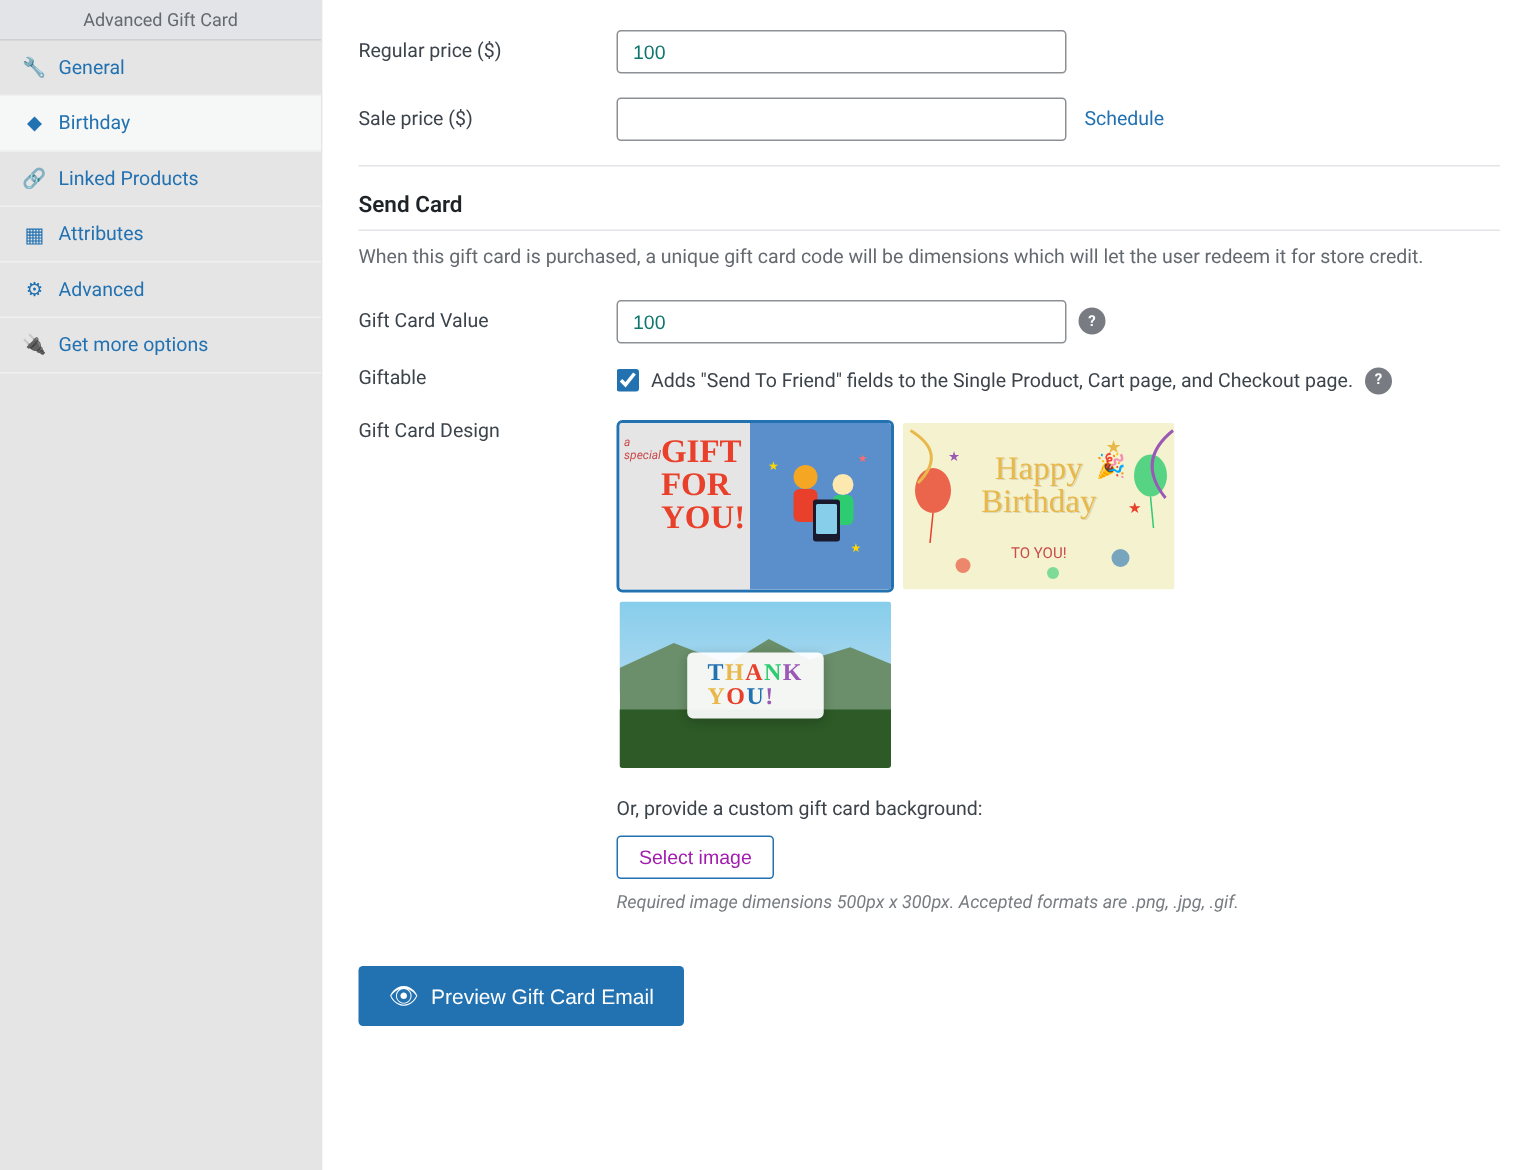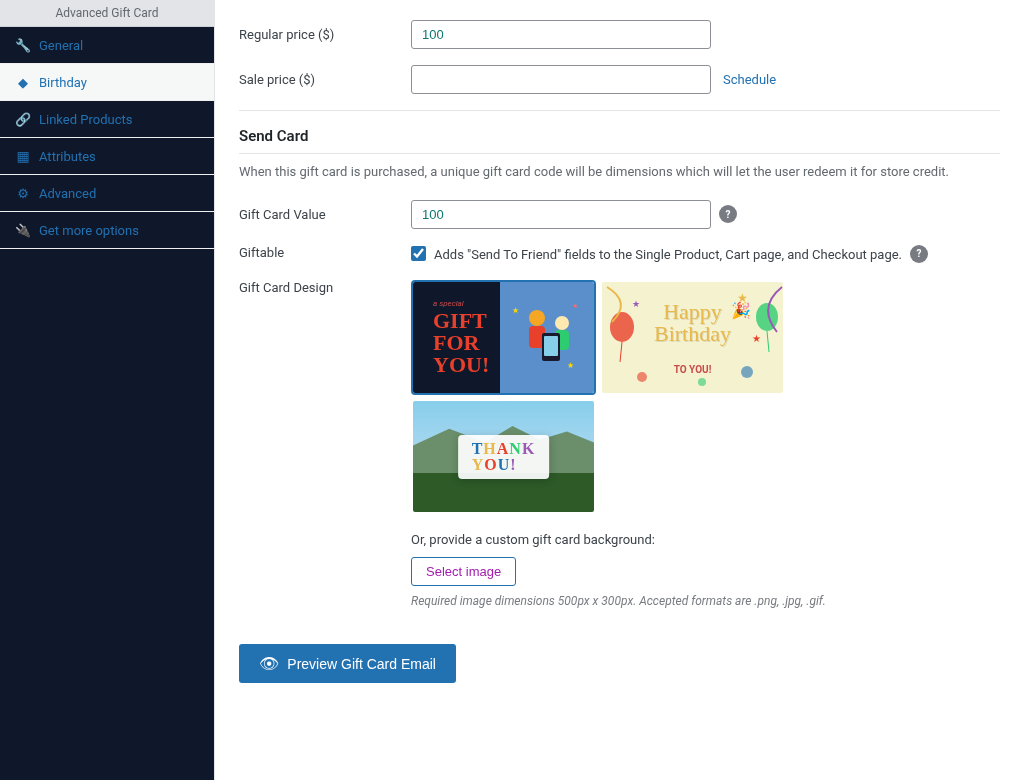--- a/index.html
+++ b/index.html
@@ -1,21 +1,21 @@
 <!DOCTYPE html>
 <html><head>
   <meta charset="utf-8">
   <style>
     * { box-sizing: border-box; margin: 0; padding: 0; }
     body { font-family: -apple-system, BlinkMacSystemFont, "Segoe UI", Roboto, sans-serif; font-size: 13px; background: #f0f0f1; color: #3c434a; }
 
     .page-wrapper { display: flex; width: 1024px; min-height: 780px; background: #fff; }
 
     
-    .sidebar { width: 215px; background: #0f172a; border-right: 1px solid #e2e4e7; padding-top: 0; flex-shrink: 0; }
+    .sidebar { width: 215px; background: #e5e5e5; border-right: 1px solid #e2e4e7; padding-top: 0; flex-shrink: 0; }
     .sidebar-header { background: #e2e4e7; padding: 6px 12px; font-size: 12px; color: #646970; text-align: center; border-bottom: 1px solid #ccd0d4; }
     .sidebar-item { display: flex; align-items: center; gap: 8px; padding: 10px 15px; cursor: pointer; border-bottom: 1px solid #f0f0f1; color: #2271b1; font-size: 13px; text-decoration: none; }
     .sidebar-item.active { background: #f6f7f7; }
     .sidebar-item .icon { width: 16px; height: 16px; display: inline-flex; align-items: center; justify-content: center; flex-shrink: 0; }
 
     
     .main-content { flex: 1; padding: 20px 24px; background: #fff; overflow-y: auto; }
 
     .form-row { display: flex; align-items: center; margin-bottom: 16px; gap: 12px; }
     .form-label { width: 160px; flex-shrink: 0; font-size: 13px; color: #3c434a; }
@@ -126,21 +126,21 @@
 
       
       <div class="form-row form-row-top">
         <label class="form-label">Gift Card Design</label>
         <div>
           <div class="design-grid">
 
             <div class="design-card selected">
               <div style="width:100%;height:100%;position:relative;overflow:hidden;">
 
-                <div style="position:absolute;left:0;top:0;width:48%;height:100%;background:#0f172a;display:flex;flex-direction:column;align-items:flex-start;justify-content:center;padding:8px 20px;">
+                <div style="position:absolute;left:0;top:0;width:48%;height:100%;background:#e5e5e5;display:flex;flex-direction:row;align-items:flex-start;justify-content:center;padding:8px 20px;">
                   <span style="font-size:8px;font-style:italic;color:#c94b4b;display:block;margin-bottom:2px;">a special</span>
                   <div style="font-size:22px;font-weight:900;color:#e8402a;text-transform:uppercase;line-height:1;font-family:Georgia,serif;">GIFT<br>FOR<br>YOU!</div>
                 </div>
 
                 <div style="position:absolute;right:0;top:0;width:52%;height:100%;background:#5a8fcb;display:flex;align-items:center;justify-content:center;">
                   <svg viewBox="0 0 80 80" width="80" height="80">
 
                     <circle cx="30" cy="20" r="8" fill="#f5a623"></circle>
                     <rect x="22" y="28" width="16" height="22" rx="4" fill="#e8402a"></rect>
                     <circle cx="55" cy="25" r="7" fill="#fde8b0"></circle>
@@ -176,21 +176,21 @@
                     <circle cx="145" cy="90" r="6" fill="#2271b1" opacity="0.6"></circle>
                     <circle cx="100" cy="100" r="4" fill="#2ecc71" opacity="0.6"></circle>
 
                     <path d="M5 5 Q30 20 10 40" stroke="#e8b84b" stroke-width="2" fill="none"></path>
                     <path d="M180 5 Q155 25 175 50" stroke="#9b59b6" stroke-width="2" fill="none"></path>
                   </svg>
                 </div>
 
                 <div style="position:absolute;top:50%;left:50%;transform:translate(-50%,-50%);text-align:center;">
                   <div style="font-size:22px;font-weight:400;color:#e8b84b;line-height:1;font-family:Georgia,serif;text-shadow:1px 1px 0 rgba(0,0,0,0.1);">Happy<br>Birthday</div>
-                  <div style="font-size:10px;color:#c94b4b;font-weight:700;margin-top:19px;">TO YOU!</div>
+                  <div style="font-size:10px;color:#c94b4b;font-weight:400;margin-top:19px;">TO YOU!</div>
 
                   <div style="position:absolute;right:-20px;top:0;font-size:16px;">🎉</div>
                 </div>
               </div>
             </div>
 
             <div class="design-card" style="grid-column: 1;">
               <div style="width:100%;height:100%;position:relative;overflow:hidden;">
 
                 <div style="position:absolute;top:0;left:0;width:100%;height:55%;background:linear-gradient(180deg,#87ceeb,#b0d9f0);"></div>

